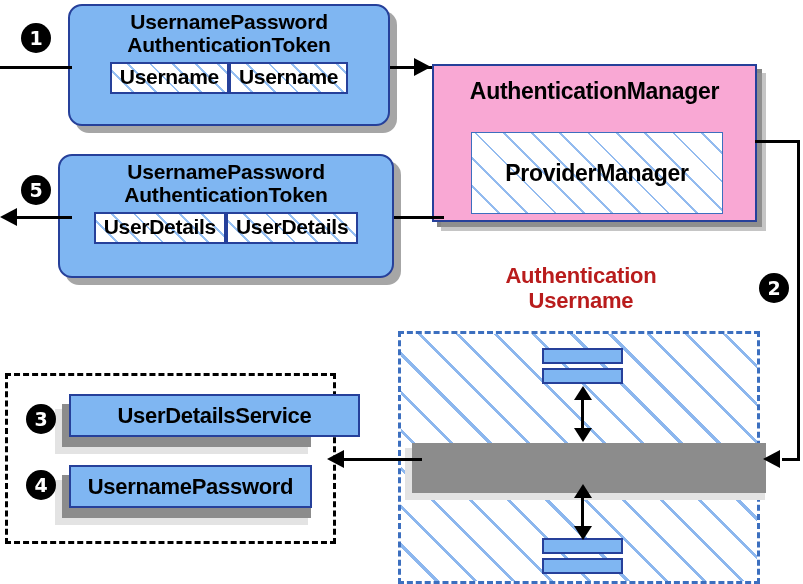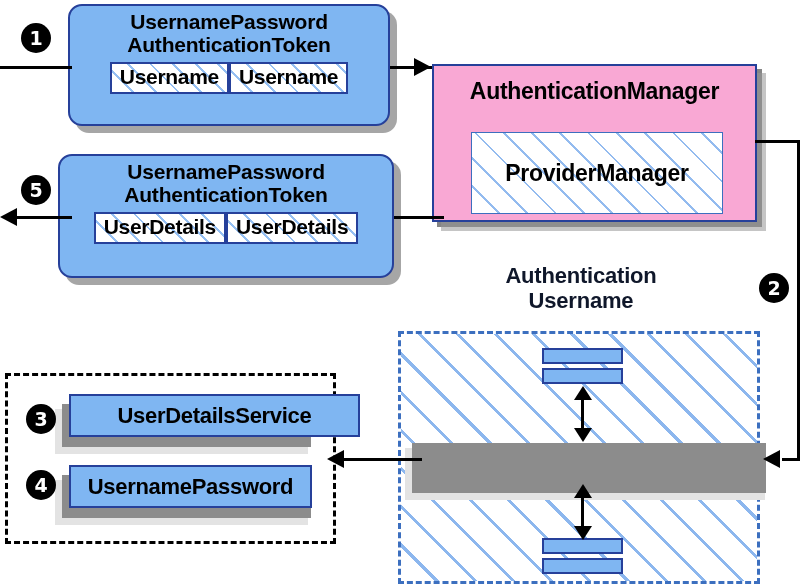--- a/index.html
+++ b/index.html
@@ -167,21 +167,21 @@
       rgba(120,170,235,0.85) 24px,
       rgba(120,170,235,0.85) 27px);
   }
 
   
   .section-title{
     position:absolute;
     text-align:center;
     font-weight:bold;
     font-size:22px;
-    color:#0f172a;
+    color:#b91c1c;
     line-height:1.12;
     z-index:30;
     letter-spacing:-0.2px;
   }
 
   
   .stub{
     position:absolute;
     background:#7FB6F2;
     border:2px solid #26409A;

